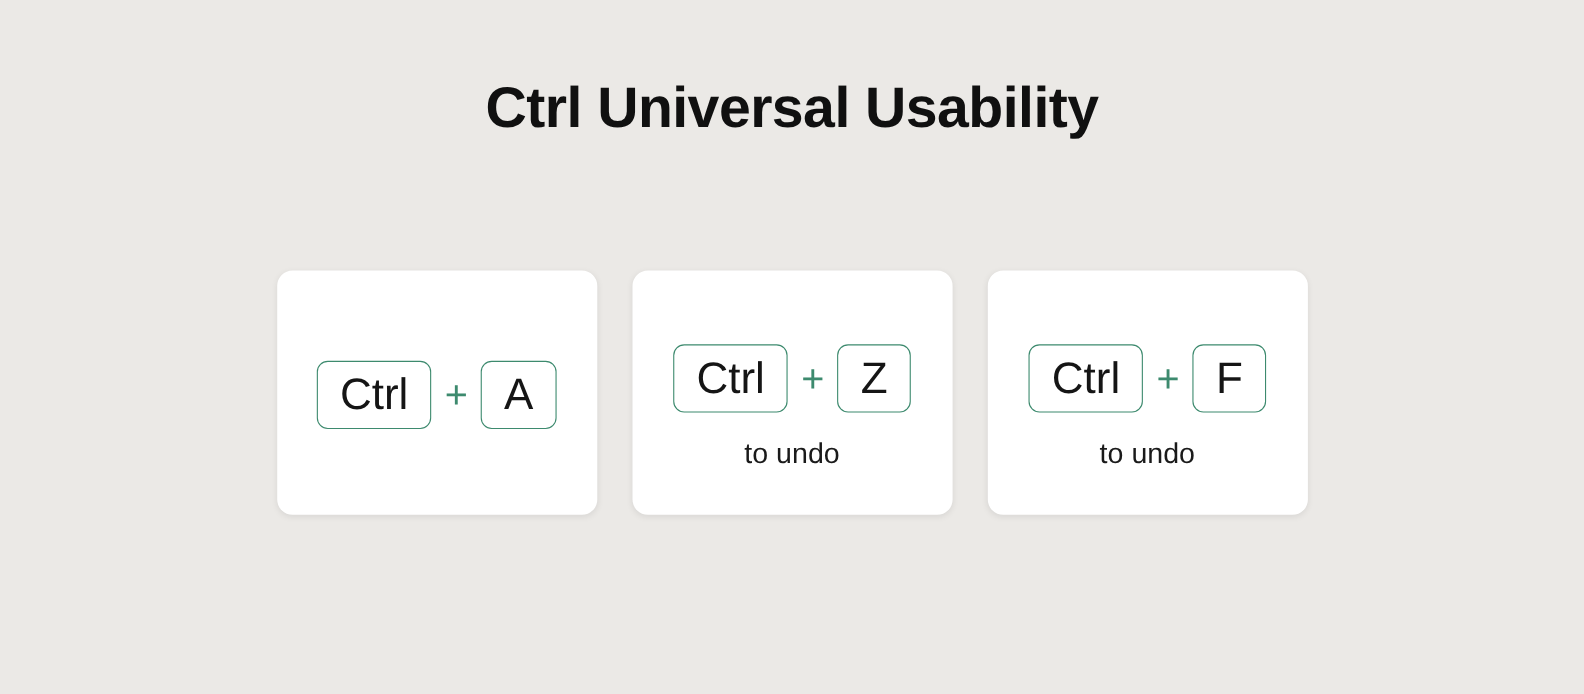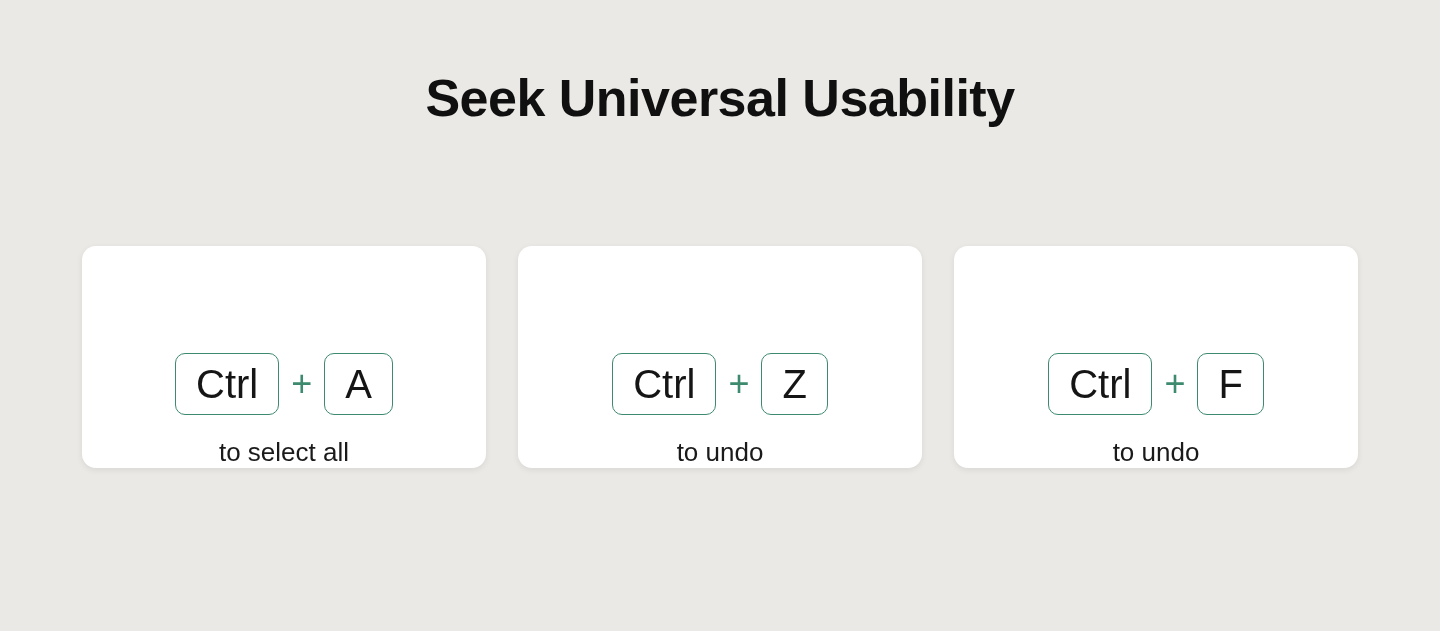--- a/index.html
+++ b/index.html
@@ -22,29 +22,29 @@
       font-weight: 700;
       color: #101010;
       letter-spacing: -0.5px;
       margin-bottom: 118px;
     }
     .cards {
       display: flex;
       gap: 32px;
     }
     .card {
-      width: 404px;
+      width: 291px;
       height: 222px;
       background-color: #ffffff;
       border-radius: 14px;
       box-shadow: 0 2px 6px rgba(0,0,0,0.08);
       display: flex;
       flex-direction: column;
       align-items: center;
-      justify-content: flex-end;
+      justify-content: center;
       padding-top: 26px;
     }
     .key-row {
       display: flex;
       align-items: center;
       gap: 12px;
       margin-bottom: 22px;
     }
     .key {
       border: 1.5px solid #3d8a6e;
@@ -64,31 +64,30 @@
     }
     .desc {
       font-size: 26px;
       font-weight: 400;
       color: #1a1a1a;
     }
   </style>
 </head>
 <body>
 
-<h1 class="title">Seek Universal Usability</h1>
+<h1 class="title">Ctrl Universal Usability</h1>
 
 <div class="cards">
 
   <div class="card">
     <div class="key-row">
       <span class="key">Ctrl</span>
       <span class="plus">+</span>
       <span class="key">A</span>
     </div>
-    <div class="desc">to select all</div>
   </div>
 
   <div class="card">
     <div class="key-row">
       <span class="key">Ctrl</span>
       <span class="plus">+</span>
       <span class="key">Z</span>
     </div>
     <div class="desc">to undo</div>
   </div>

